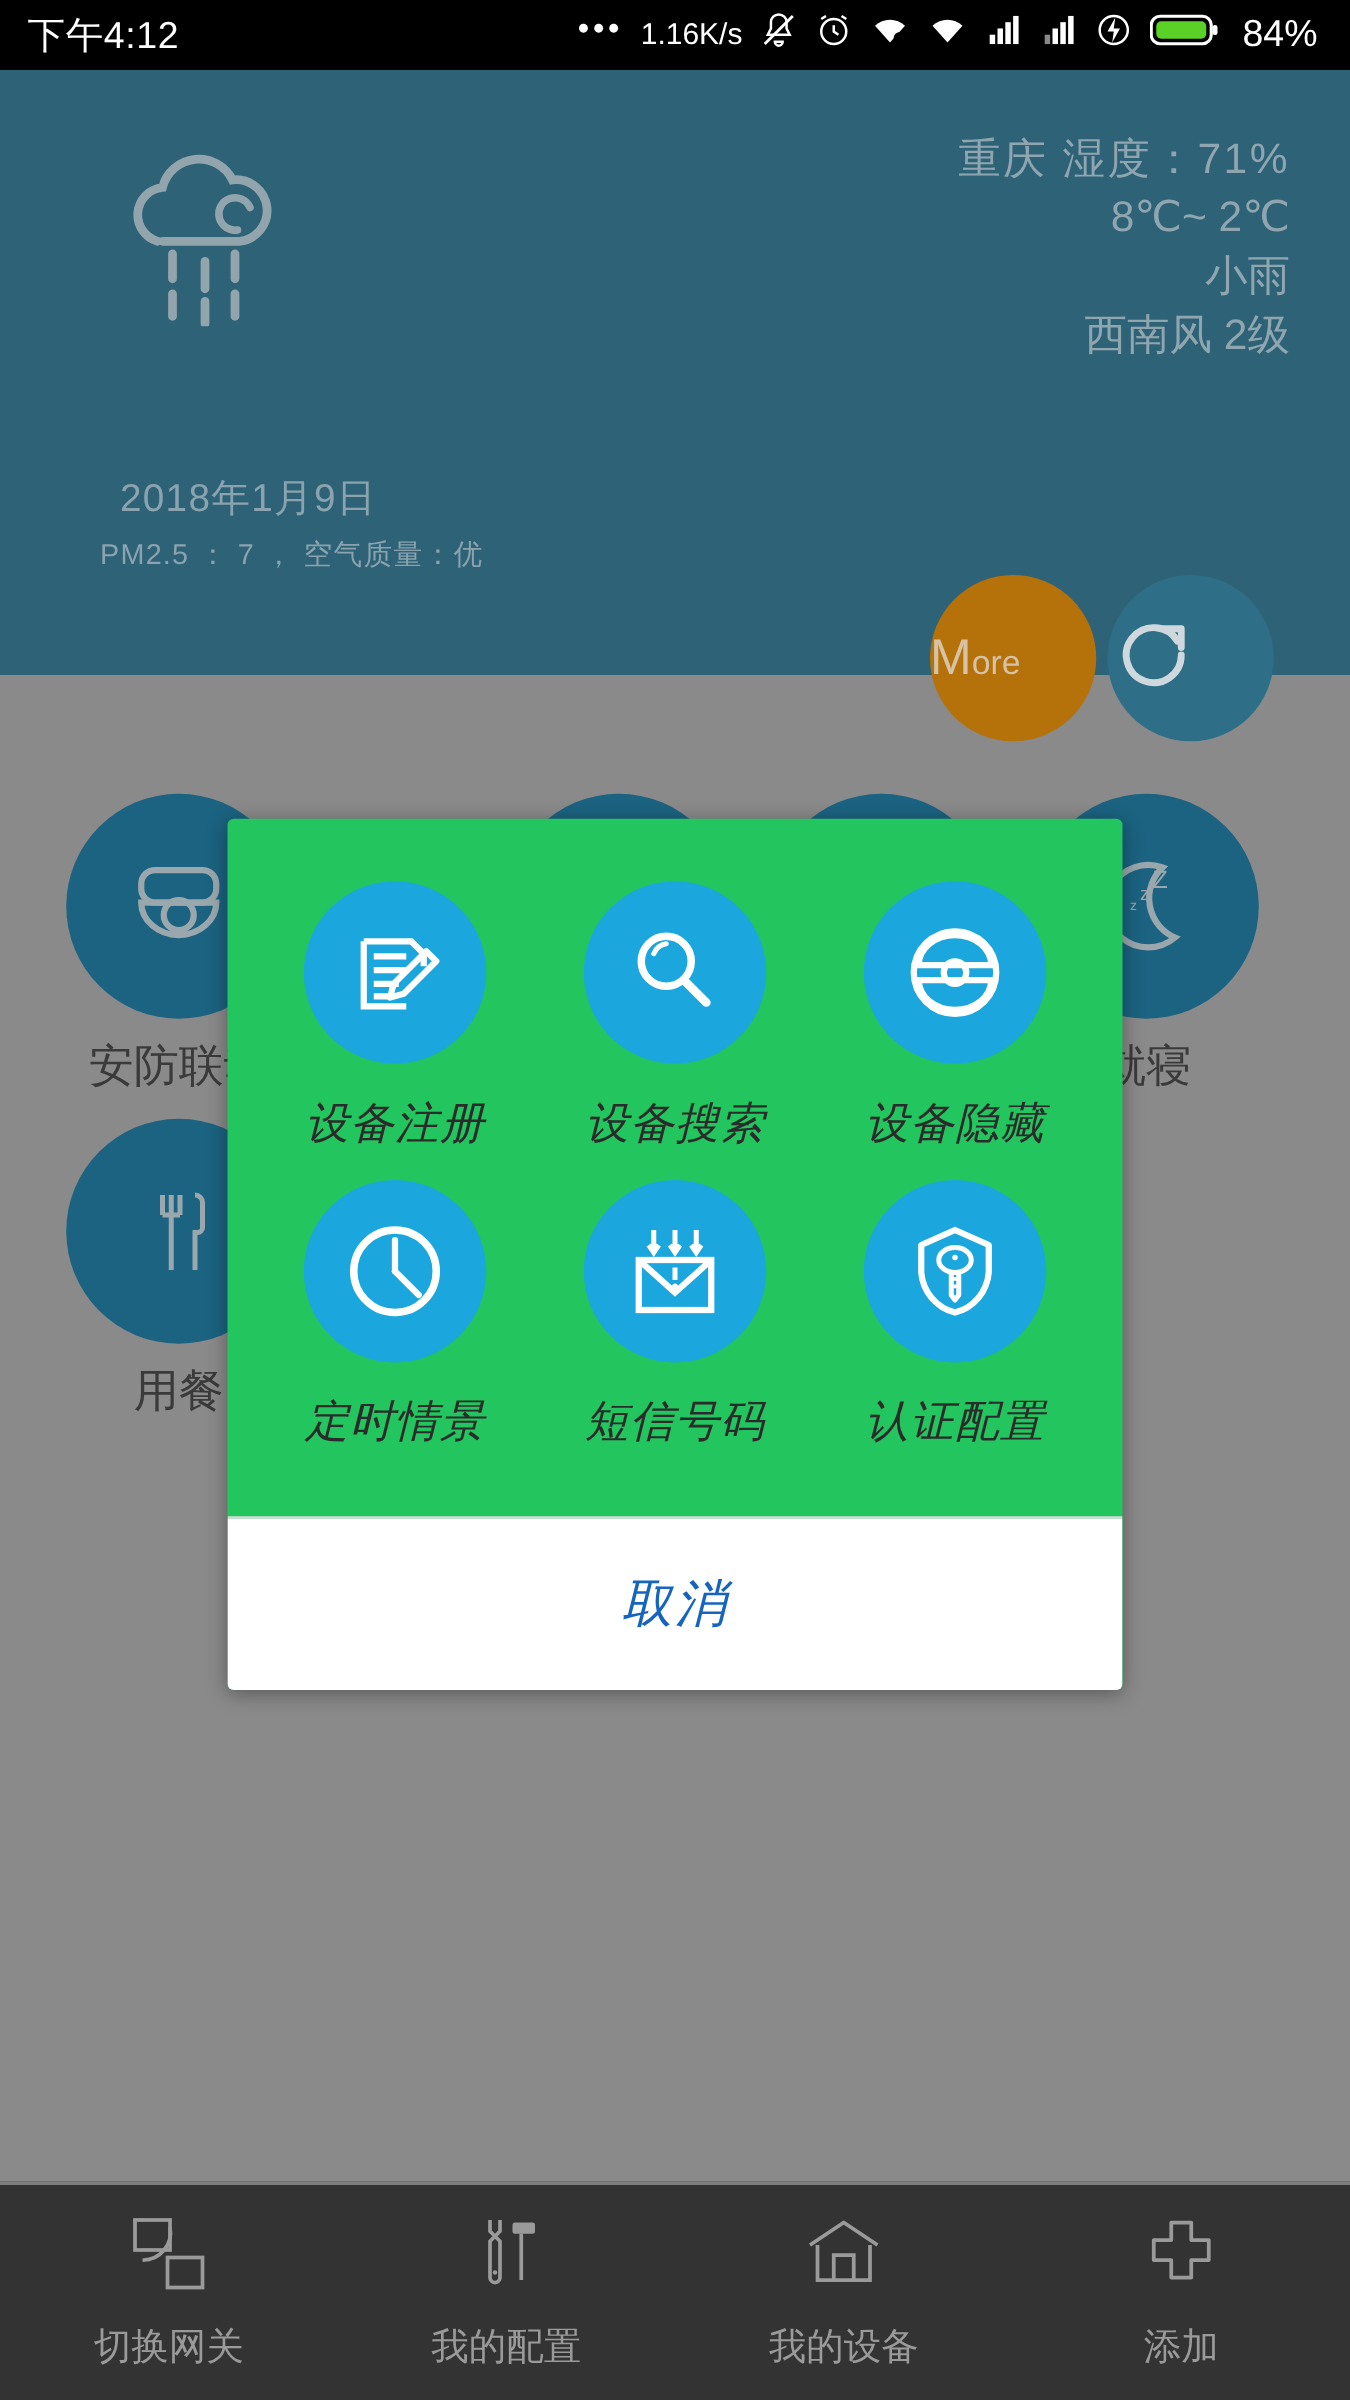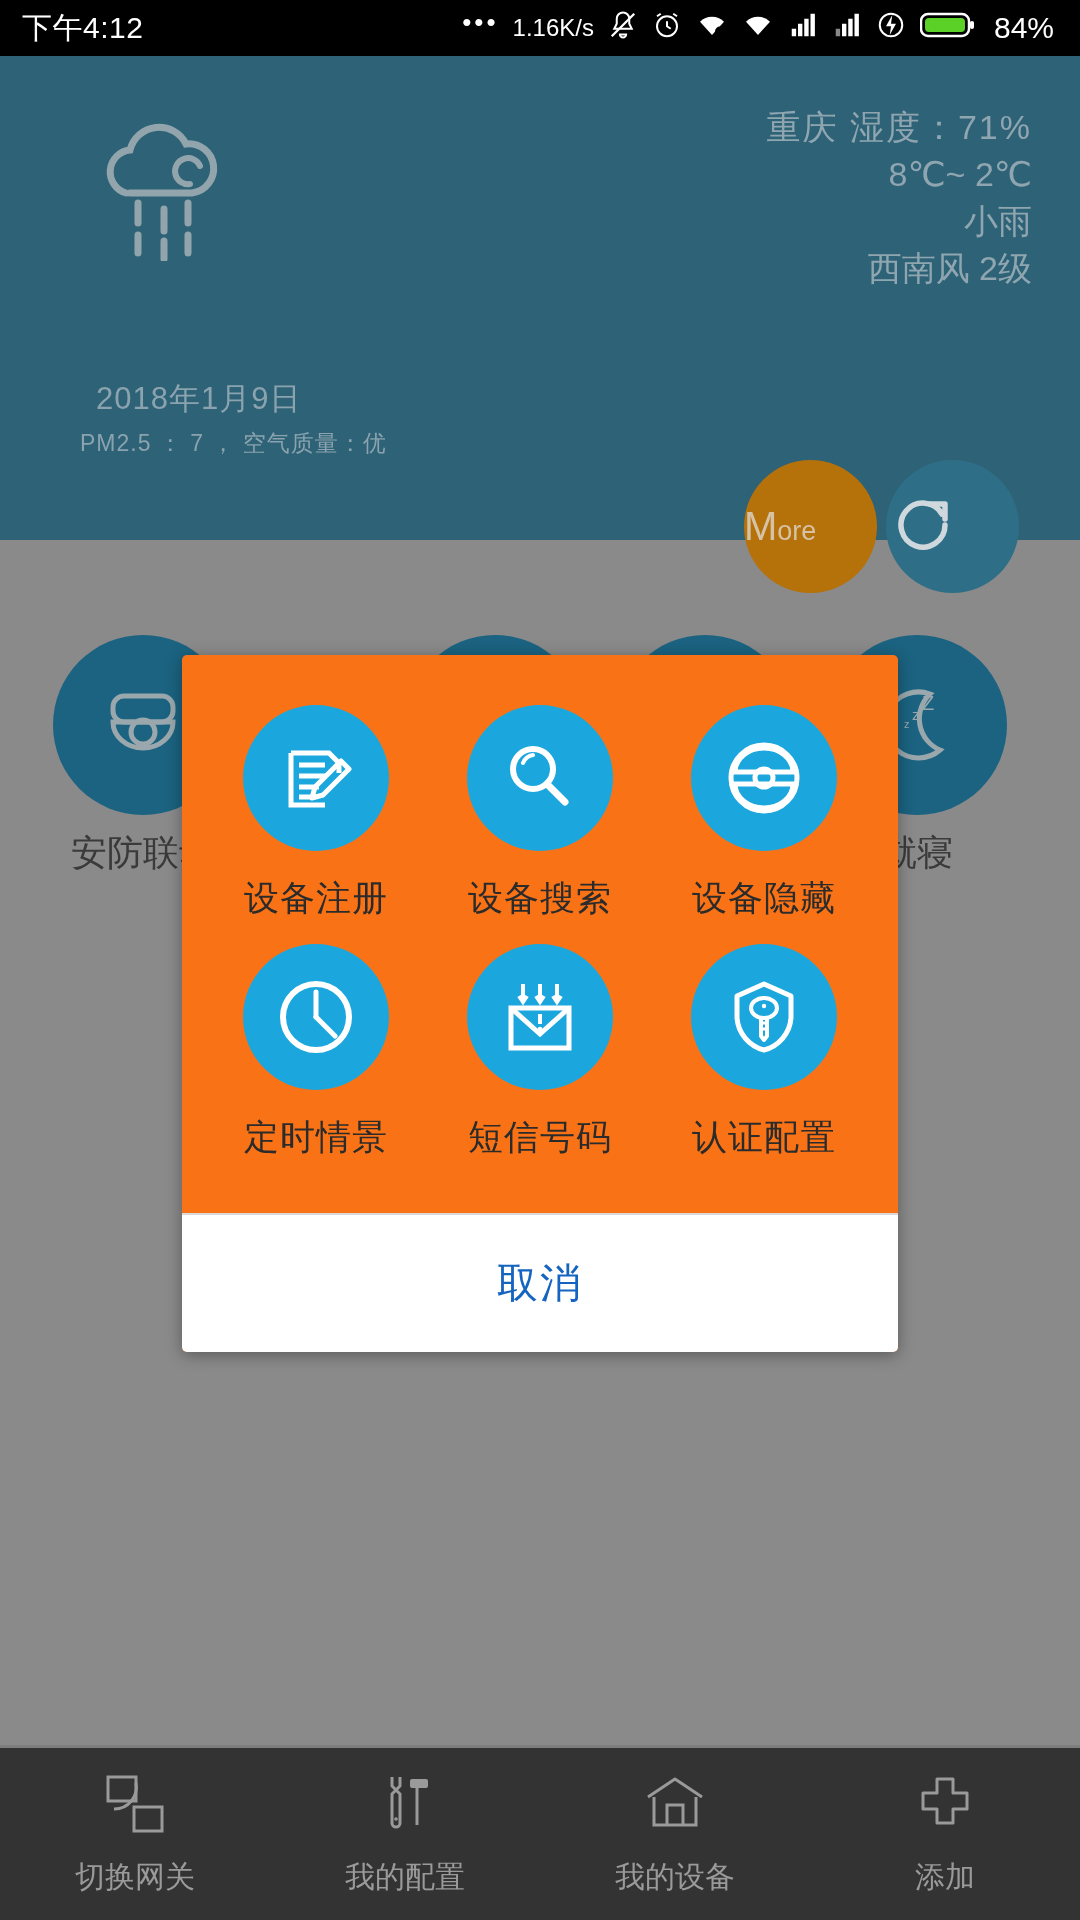--- a/index.html
+++ b/index.html
@@ -93,24 +93,25 @@
   .nav-label { color:#9a9a9a; font-size:30px; }
 
   
   .scrim {
     position:absolute; top:56px; left:0; width:1080px; height:1864px;
     background:rgba(0,0,0,0.0);
   }
   .dialog {
     position:absolute; left:182px; top:655px;
     width:716px;
-    background:#f97316;
+    background:#22c55e;
     border-radius:5px;
     box-shadow:0 3px 16px rgba(0,0,0,0.35);
     overflow:hidden;
+    font-style:italic;
   }
   .dialog-grid {
     display:grid;
     grid-template-columns:repeat(3,1fr);
     row-gap:4px;
     padding:50px 22px 34px 22px;
   }
   .grid-cell {
     display:flex; flex-direction:column; align-items:center;
     padding-bottom:18px;
@@ -253,20 +254,29 @@
       <svg width="110" height="110" viewBox="0 0 110 110">
         <path d="M68 24 a33 33 0 1 0 10 56 a34 34 0 0 1 -10 -56 z" fill="none" stroke="#9aa7ac" stroke-width="5"></path>
         <text x="60" y="40" font-size="20" fill="#9aa7ac" font-family="Liberation Sans, sans-serif">Z</text>
         <text x="50" y="50" font-size="15" fill="#9aa7ac" font-family="Liberation Sans, sans-serif">z</text>
         <text x="42" y="58" font-size="11" fill="#9aa7ac" font-family="Liberation Sans, sans-serif">z</text>
       </svg>
     </div>
     <div class="scene-label">就寝</div>
   </div>
 
+  <div class="scene" style="left:38px; top:355px;">
+    <div class="scene-circle">
+      <svg width="110" height="110" viewBox="0 0 110 110">
+        <path d="M42 26 v16 M49 26 v16 M56 26 v16 M42 42 h14 M49 42 v44" fill="none" stroke="#9aa7ac" stroke-width="4"></path>
+        <path d="M68 26 a6 6 0 0 1 6 6 v20 a4 4 0 0 1 -4 4 h-2 v30" fill="none" stroke="#9aa7ac" stroke-width="4"></path>
+      </svg>
+    </div>
+    <div class="scene-label">用餐</div>
+  </div>
 
   <div class="scene" style="left:390px; top:95px;">
     <div class="scene-circle"></div>
   </div>
   <div class="scene" style="left:600px; top:95px;">
     <div class="scene-circle"></div>
   </div>
 </div>
 
 <div class="scrim"></div>

